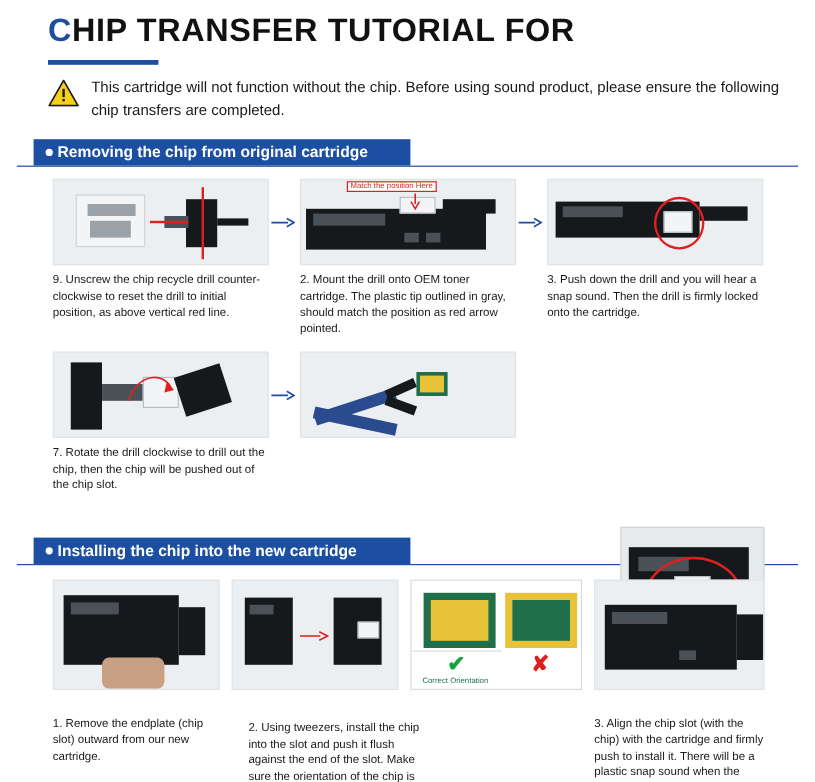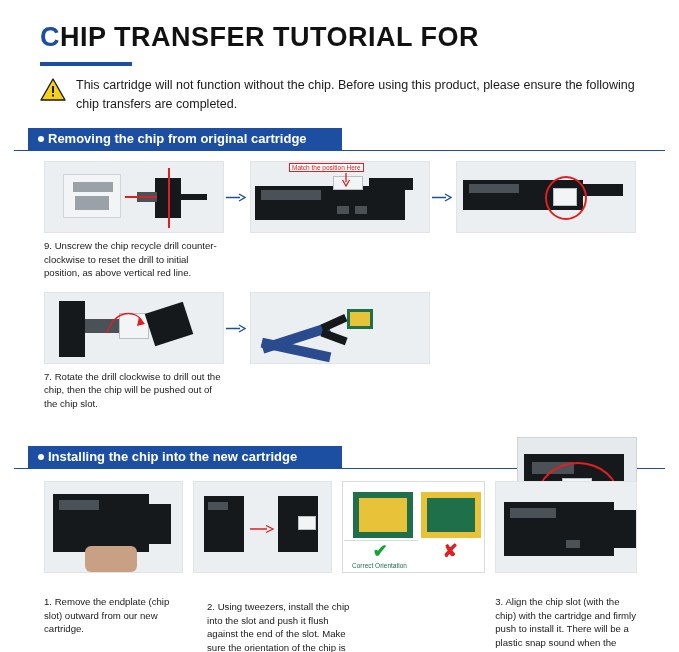--- a/index.html
+++ b/index.html
@@ -8,21 +8,21 @@
     width: 679px;
     height: 652px;
     background: #ffffff;
     font-family: "Liberation Sans", sans-serif;
     color: #1a1a1a;
     overflow: hidden;
   }
   .page { position: relative; width: 679px; height: 652px; padding: 0 14px; }
 
   
-  .title-wrap { padding: 20px 0 0 26px; }
+  .title-wrap { padding: 8px 0 0 26px; }
   .title-line {
     font-size: 27px;
     font-weight: bold;
     letter-spacing: 0.5px;
     line-height: 34px;
     color: #111;
     white-space: nowrap;
   }
   .title-line .accent { color: #1c4fa1; }
   .title-rule {
@@ -150,21 +150,21 @@
   <div class="title-rule"></div>
 
   <div class="warning">
     <span class="warn-icon">
       <svg width="26" height="23" viewBox="0 0 26 23">
         <polygon points="13,1 25,22 1,22" fill="#f7d117" stroke="#1a1a1a" stroke-width="1.4" stroke-linejoin="round"></polygon>
         <rect x="12" y="8" width="2" height="7" fill="#1a1a1a"></rect>
         <rect x="12" y="16.5" width="2" height="2" fill="#1a1a1a"></rect>
       </svg>
     </span>
-    <span class="warn-text">This cartridge will not function without the chip. Before using this product, please ensure the following chip transfers are completed.</span>
+    <span class="warn-text">This cartridge will not function without the chip. Before using sound product, please ensure the following chip transfers are completed.</span>
   </div>
 
   <div class="sec-bar">
     <div class="blue-block"></div>
     <div class="bullet"></div>
     <div class="label">Removing the chip from original cartridge</div>
   </div>
   <div class="sec-rule"></div>
 
   <div class="grid">
@@ -201,30 +201,32 @@
           <svg width="10" height="14" viewBox="0 0 10 14">
               <path d="M5 0 V9 M1.5 7 L5 13 L8.5 7" stroke="#e02020" stroke-width="1.3" fill="none"></path>
             </svg>
         </div>
       </div>
       <div class="arrow">
         <svg width="20" height="9" viewBox="0 0 20 9">
             <path d="M0 4.5 H14 M13 1 L19 4.5 L13 8" stroke="#1c4fa1" stroke-width="1.4" fill="none"></path>
           </svg>
       </div>
+      <div class="caption">2. Mount the drill onto OEM toner cartridge. The plastic tip outlined in gray, should match the position as red arrow pointed.</div>
     </div>
 
     <div class="cell">
       <div class="thumb">
         <div class="part dk" style="left:6px;top:18px;width:120px;height:30px;"></div>
         <div class="part lt" style="left:12px;top:22px;width:50px;height:9px;"></div>
         <div class="part white" style="left:96px;top:26px;width:24px;height:18px;border:1px solid #b9c0c5;"></div>
         <div class="part dk" style="left:126px;top:22px;width:40px;height:12px;"></div>
         <div class="redcircle" style="left:88px;top:14px;width:42px;height:44px;"></div>
       </div>
+      <div class="caption">3. Push down the drill and you will hear a snap sound. Then the drill is firmly locked onto the cartridge.</div>
     </div>
   </div>
 
   <div class="grid" style="margin-top:12px;">
 
     <div class="cell">
       <div class="thumb">
         <div class="part dk" style="left:14px;top:8px;width:26px;height:56px;"></div>
         <div class="part lt" style="left:40px;top:26px;width:34px;height:14px;"></div>
         <div class="part white" style="left:74px;top:20px;width:30px;height:26px;border:1px solid #b9c0c5;"></div>

